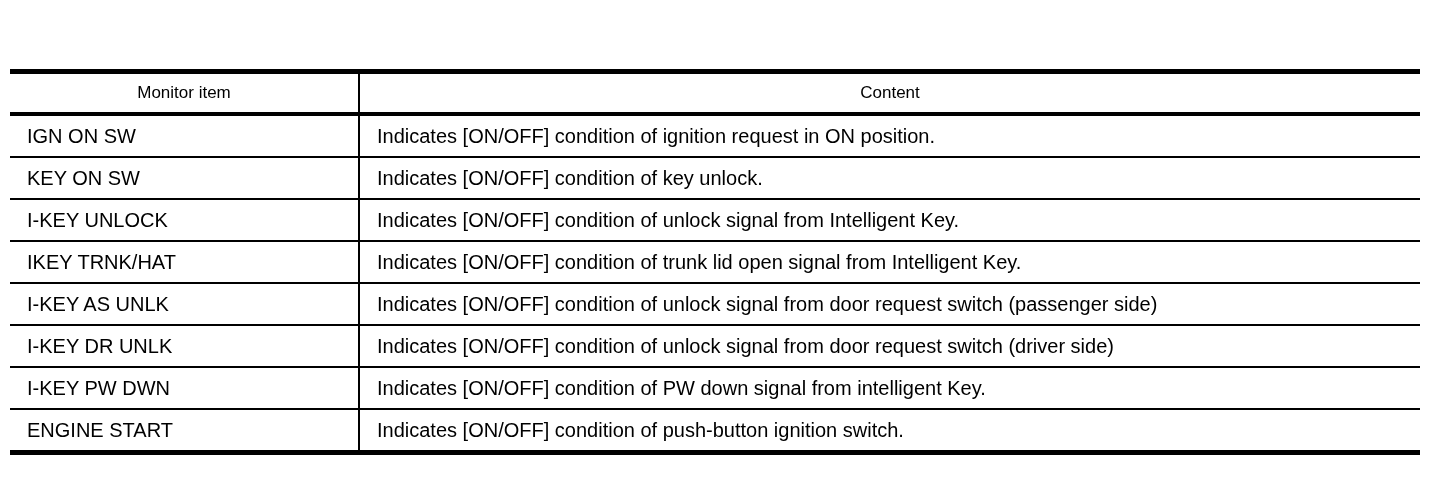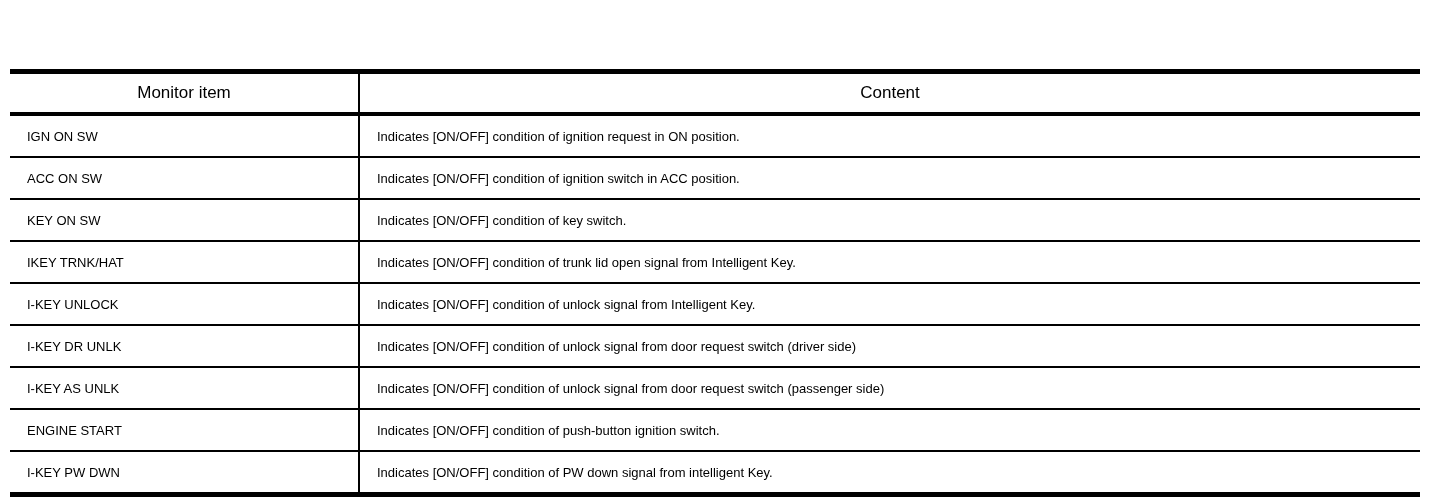--- a/index.html
+++ b/index.html
@@ -32,21 +32,21 @@
     border-bottom: 4px solid #000000;
     font-weight: 400;
     font-size: 17px;
     text-align: center;
     height: 38px;
     vertical-align: middle;
     padding: 0;
   }
   .monitor-table tbody td {
     border-bottom: 2px solid #000000;
-    font-size: 13px;
+    font-size: 20px;
     font-weight: 400;
     height: 40px;
     vertical-align: middle;
     padding: 0 0 0 17px;
     white-space: nowrap;
     overflow: hidden;
   }
   .monitor-table th.col-item,
   .monitor-table td.col-item {
     width: 348px;
@@ -66,46 +66,42 @@
         <th class="col-item">Monitor item</th>
         <th class="col-content">Content</th>
       </tr>
     </thead>
     <tbody>
       <tr>
         <td class="col-item">IGN ON SW</td>
         <td class="col-content">Indicates [ON/OFF] condition of ignition request in ON position.</td>
       </tr>
       <tr>
-        <td class="col-item">ACC ON SW</td>
-        <td class="col-content">Indicates [ON/OFF] condition of ignition switch in ACC position.</td>
+        <td class="col-item">KEY ON SW</td>
+        <td class="col-content">Indicates [ON/OFF] condition of key unlock.</td>
       </tr>
       <tr>
-        <td class="col-item">KEY ON SW</td>
-        <td class="col-content">Indicates [ON/OFF] condition of key switch.</td>
+        <td class="col-item">I-KEY UNLOCK</td>
+        <td class="col-content">Indicates [ON/OFF] condition of unlock signal from Intelligent Key.</td>
       </tr>
       <tr>
         <td class="col-item">IKEY TRNK/HAT</td>
         <td class="col-content">Indicates [ON/OFF] condition of trunk lid open signal from Intelligent Key.</td>
       </tr>
       <tr>
-        <td class="col-item">I-KEY UNLOCK</td>
-        <td class="col-content">Indicates [ON/OFF] condition of unlock signal from Intelligent Key.</td>
+        <td class="col-item">I-KEY AS UNLK</td>
+        <td class="col-content">Indicates [ON/OFF] condition of unlock signal from door request switch (passenger side)</td>
       </tr>
       <tr>
         <td class="col-item">I-KEY DR UNLK</td>
         <td class="col-content">Indicates [ON/OFF] condition of unlock signal from door request switch (driver side)</td>
       </tr>
       <tr>
-        <td class="col-item">I-KEY AS UNLK</td>
-        <td class="col-content">Indicates [ON/OFF] condition of unlock signal from door request switch (passenger side)</td>
+        <td class="col-item">I-KEY PW DWN</td>
+        <td class="col-content">Indicates [ON/OFF] condition of PW down signal from intelligent Key.</td>
       </tr>
       <tr>
         <td class="col-item">ENGINE START</td>
         <td class="col-content">Indicates [ON/OFF] condition of push-button ignition switch.</td>
-      </tr>
-      <tr>
-        <td class="col-item">I-KEY PW DWN</td>
-        <td class="col-content">Indicates [ON/OFF] condition of PW down signal from intelligent Key.</td>
       </tr>
     </tbody>
   </table>
 </div>
 
 </body></html>

